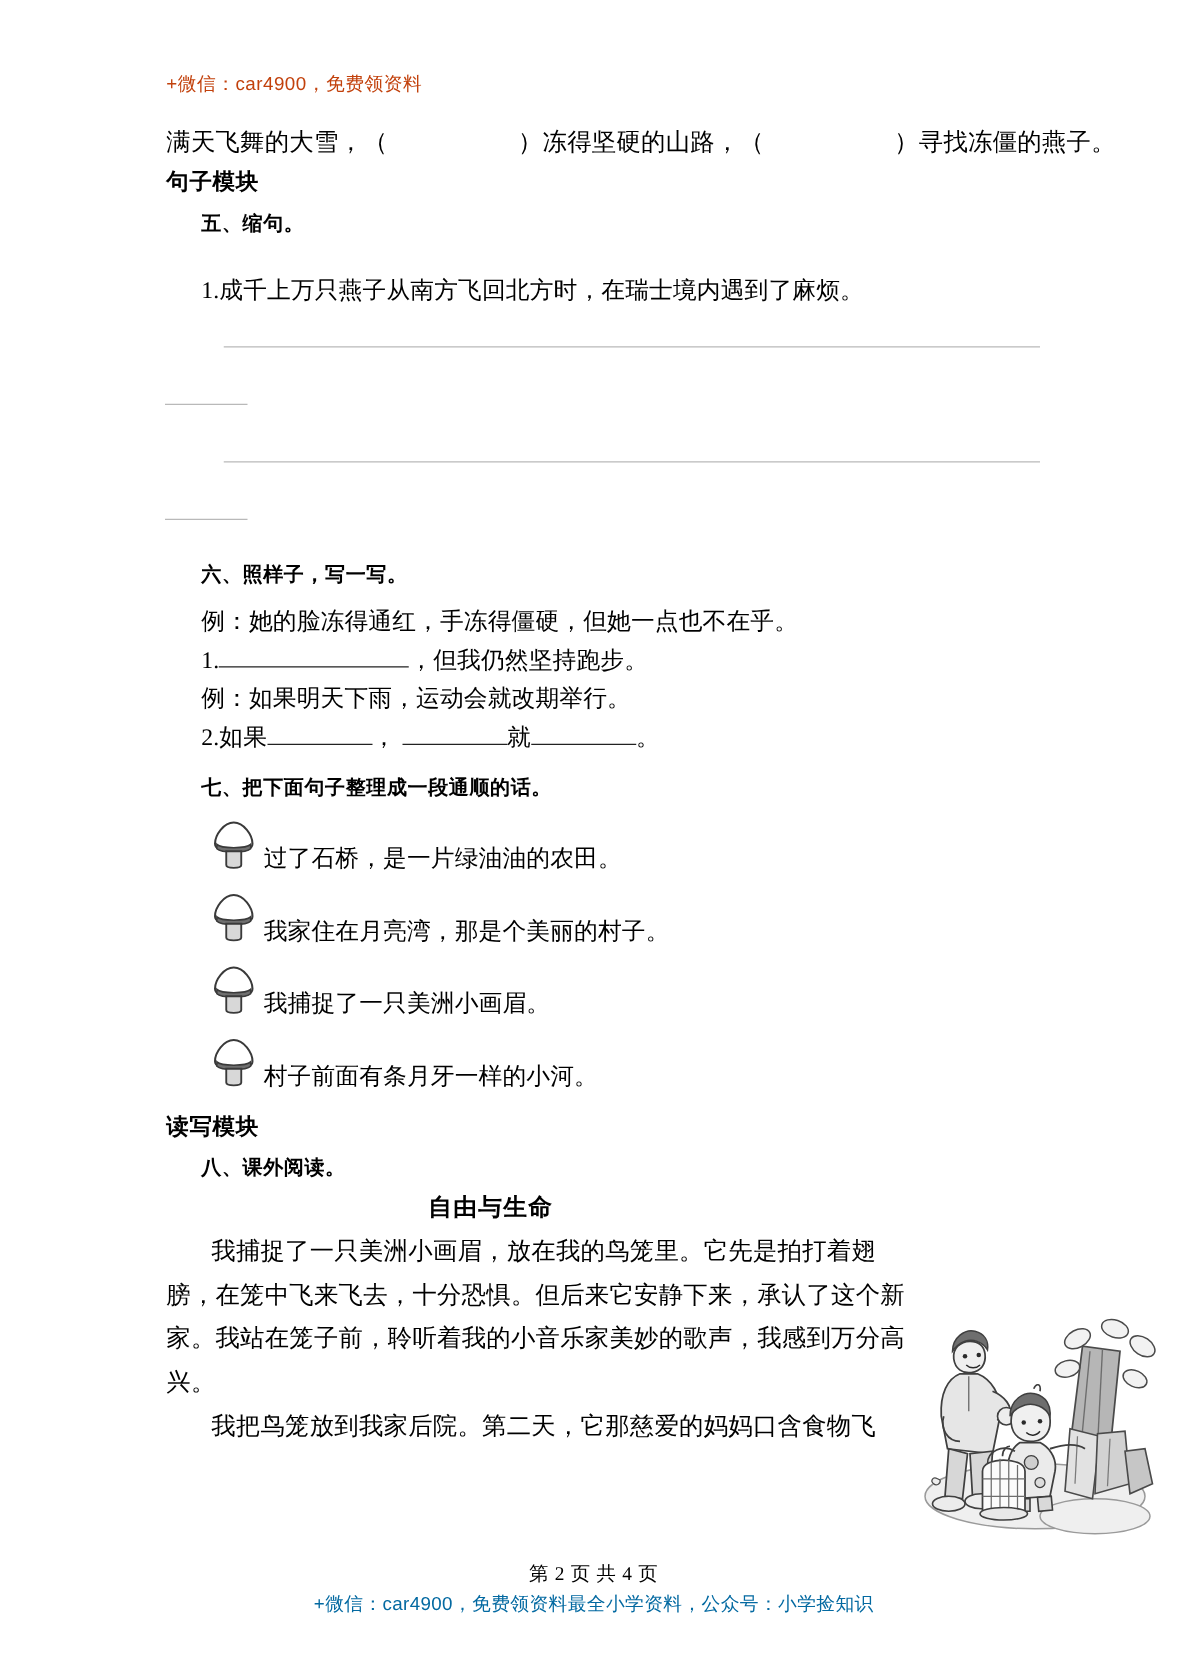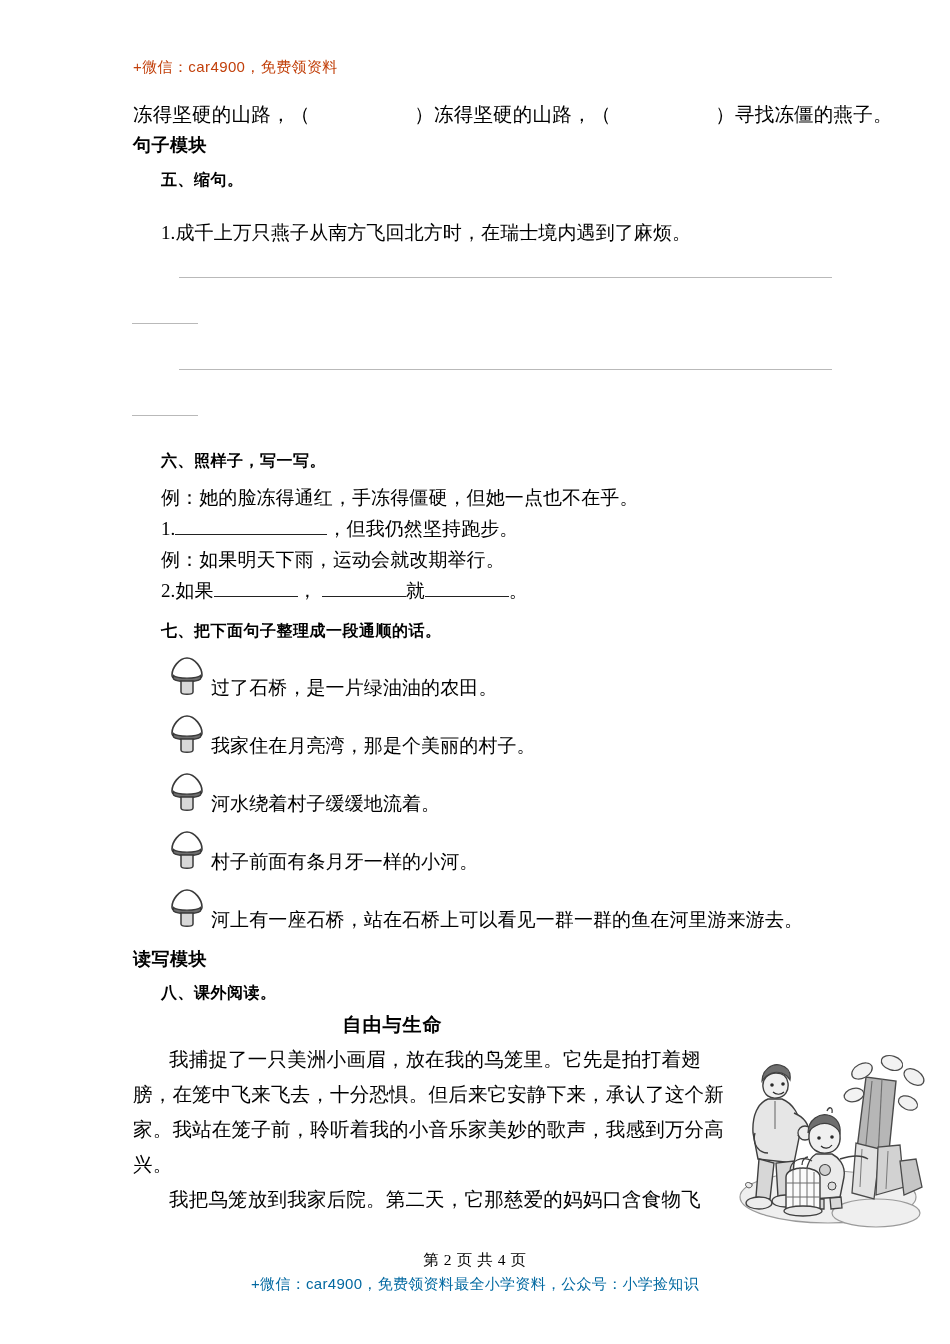--- a/index.html
+++ b/index.html
@@ -186,21 +186,21 @@
 </style>
 </head>
 <body>
 
 <div class="page">
 
   <div class="watermark-top">+微信：car4900，免费领资料</div>
 
   <div style="height:100px"></div>
   <div class="body-line">
-    <span>冻得坚硬的山路，（</span><span class="paren-gap"></span><span>）冻得坚硬的山路，（</span><span class="paren-gap"></span><span>）寻找冻僵的燕子。</span>
+    <span>满天飞舞的大雪，（</span><span class="paren-gap"></span><span>）冻得坚硬的山路，（</span><span class="paren-gap"></span><span>）寻找冻僵的燕子。</span>
   </div>
 
   <div class="module-title">句子模块</div>
 
   <div class="sec-title" style="margin-top:5px;">五、缩句。</div>
 
   <div class="q-line" style="margin-top:22px;">1.成千上万只燕子从南方飞回北方时，在瑞士境内遇到了麻烦。</div>
   <div style="height:16px"></div>
   <div class="answer-rule">
       <div class="rule-long"></div>
@@ -260,44 +260,34 @@
   </div>
 
   <div class="mush-item">
     <span class="mush-icon">
       <svg viewBox="0 0 40 44" width="40" height="44">
         <path d="M20 4 C12 4 5 14 5 21 C5 25 11 27 20 27 C29 27 35 25 35 21 C35 14 28 4 20 4 Z" fill="#ffffff" stroke="#3a3a3a" stroke-width="1.6"></path>
         <path d="M6.5 21.5 C10 25 30 25 33.5 21.5 L33.5 25 C30 28.5 10 28.5 6.5 25 Z" fill="#6f6f6f" stroke="#3a3a3a" stroke-width="1.2"></path>
         <path d="M14 27 L14 38 C14 41 26 41 26 38 L26 27 Z" fill="#d8d8d8" stroke="#3a3a3a" stroke-width="1.5"></path>
       </svg>
     </span>
-    <span class="mush-text">河水绕着村子缓缓地流着。</span>
+    <span class="mush-text">我捕捉了一只美洲小画眉。</span>
   </div>
 
   <div class="mush-item">
     <span class="mush-icon">
       <svg viewBox="0 0 40 44" width="40" height="44">
         <path d="M20 4 C12 4 5 14 5 21 C5 25 11 27 20 27 C29 27 35 25 35 21 C35 14 28 4 20 4 Z" fill="#ffffff" stroke="#3a3a3a" stroke-width="1.6"></path>
         <path d="M6.5 21.5 C10 25 30 25 33.5 21.5 L33.5 25 C30 28.5 10 28.5 6.5 25 Z" fill="#6f6f6f" stroke="#3a3a3a" stroke-width="1.2"></path>
         <path d="M14 27 L14 38 C14 41 26 41 26 38 L26 27 Z" fill="#d8d8d8" stroke="#3a3a3a" stroke-width="1.5"></path>
       </svg>
     </span>
     <span class="mush-text">村子前面有条月牙一样的小河。</span>
   </div>
 
-  <div class="mush-item">
-    <span class="mush-icon">
-      <svg viewBox="0 0 40 44" width="40" height="44">
-        <path d="M20 4 C12 4 5 14 5 21 C5 25 11 27 20 27 C29 27 35 25 35 21 C35 14 28 4 20 4 Z" fill="#ffffff" stroke="#3a3a3a" stroke-width="1.6"></path>
-        <path d="M6.5 21.5 C10 25 30 25 33.5 21.5 L33.5 25 C30 28.5 10 28.5 6.5 25 Z" fill="#6f6f6f" stroke="#3a3a3a" stroke-width="1.2"></path>
-        <path d="M14 27 L14 38 C14 41 26 41 26 38 L26 27 Z" fill="#d8d8d8" stroke="#3a3a3a" stroke-width="1.5"></path>
-      </svg>
-    </span>
-    <span class="mush-text">河上有一座石桥，站在石桥上可以看见一群一群的鱼在河里游来游去。</span>
-  </div>
 
   <div class="module-title" style="margin-top:2px;">读写模块</div>
 
   <div class="sec-title" style="margin-top:4px;">八、课外阅读。</div>
 
   <div class="passage-title">自由与生命</div>
 
   <div class="passage">
     <div class="pl ind">我捕捉了一只美洲小画眉，放在我的鸟笼里。它先是拍打着翅</div>
     <div class="pl">膀，在笼中飞来飞去，十分恐惧。但后来它安静下来，承认了这个新</div>

